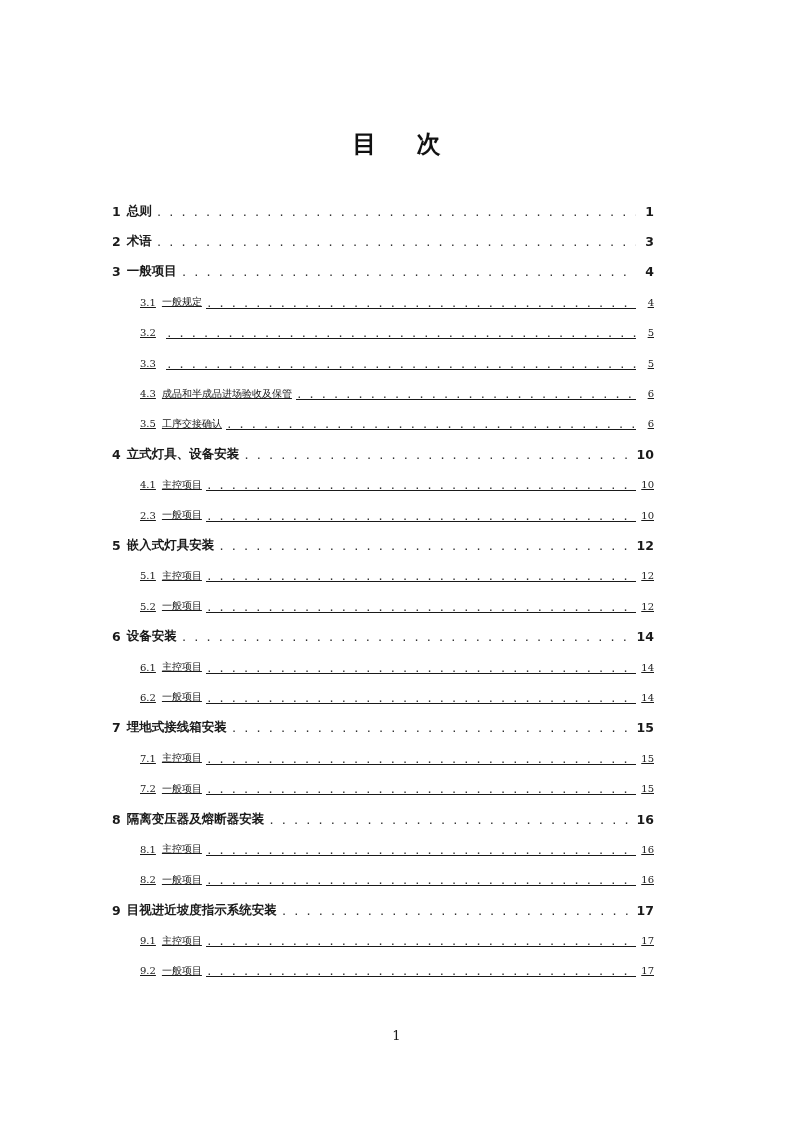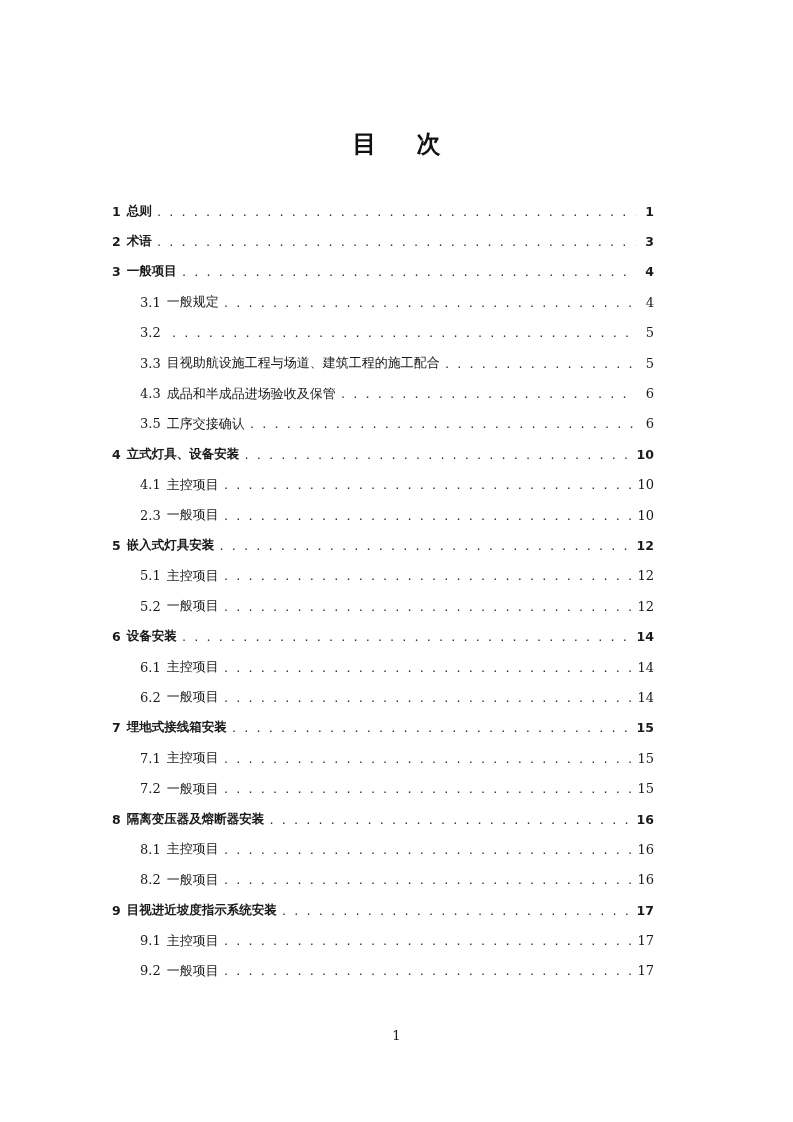--- a/index.html
+++ b/index.html
@@ -38,21 +38,22 @@
     white-space: nowrap;
   }
   .toc-row.level-1 {
     font-family: "DejaVu Sans", "Liberation Sans", sans-serif;
     font-weight: bold;
     font-size: 12.5px;
   }
   .toc-row.level-2 {
     padding-left: 28px;
     font-family: "DejaVu Serif", "Liberation Serif", serif;
-    font-size: 13px;
+    font-size: 10px;
+    text-decoration: underline;
   }
   .toc-num { margin-right: 6px; }
   .toc-label { }
   .toc-leader {
     flex: 1;
     overflow: hidden;
     margin: 0 4px;
     color: #333;
     font-weight: normal;
     font-family: "DejaVu Sans Mono", "Liberation Mono", monospace;
@@ -109,21 +110,20 @@
       <span class="toc-leader"></span>
       <span class="toc-page">4</span>
     </div>
   <div class="toc-row level-2">
       <span class="toc-num">3.2</span>
       <span class="toc-leader"></span>
       <span class="toc-page">5</span>
     </div>
   <div class="toc-row level-2">
       <span class="toc-num">3.3</span>
-      <span class="toc-label">目视助航设施工程与场道、建筑工程的施工配合</span>
       <span class="toc-leader"></span>
       <span class="toc-page">5</span>
     </div>
   <div class="toc-row level-2">
       <span class="toc-num">4.3</span>
       <span class="toc-label">成品和半成品进场验收及保管</span>
       <span class="toc-leader"></span>
       <span class="toc-page">6</span>
     </div>
   <div class="toc-row level-2">

